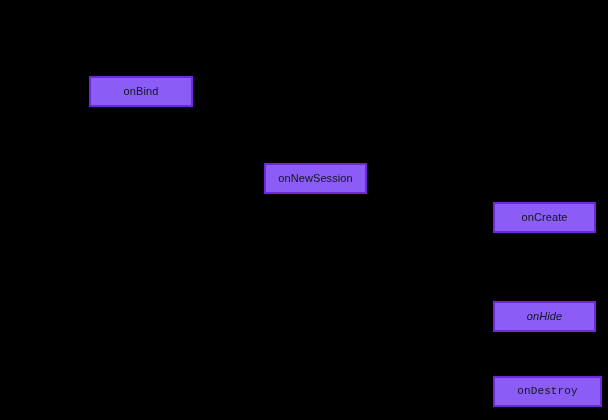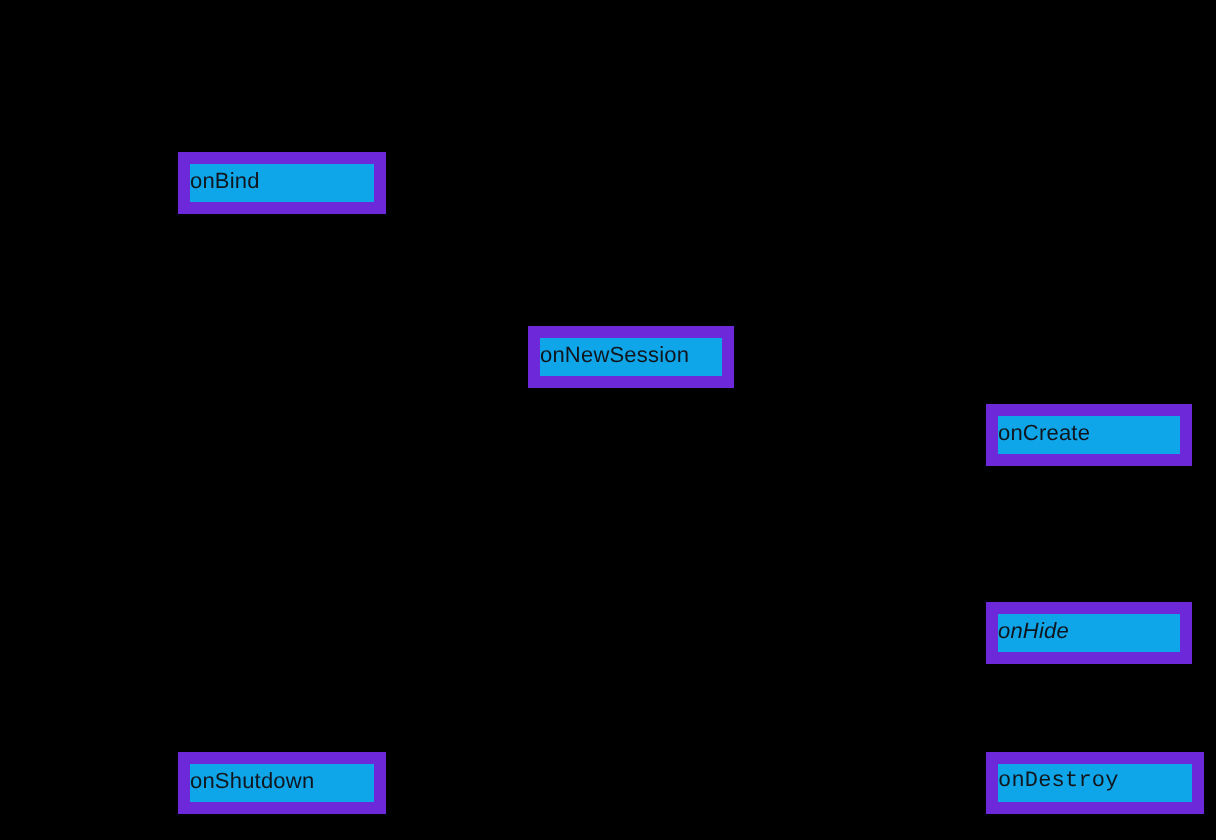--- a/index.html
+++ b/index.html
@@ -11,24 +11,25 @@
     position: relative;
     width: 608px;
     height: 420px;
     background: #000000;
     overflow: hidden;
     font-family: "Liberation Sans", sans-serif;
   }
   .node {
     position: absolute;
     box-sizing: border-box;
-    background: #0ea5e9;
-    border: 6px solid #6d28d9;
+    background: #8b5cf6;
+    border: 2px solid #6d28d9;
     display: flex;
     align-items: center;
+    justify-content: center;
     color: #10161d;
     font-size: 11px;
     line-height: 1;
     letter-spacing: 0.1px;
     white-space: nowrap;
     user-select: none;
   }
   .node-label {
     display: block;
   }
@@ -49,21 +50,18 @@
 
   <div class="node" style="left:264px; top:163px; width:103px; height:31px;">
     <span class="node-label">onNewSession</span>
   </div>
 
 
   <div class="node" style="left:493px; top:301px; width:103px; height:31px;font-style:italic;">
     <span class="node-label">onHide</span>
   </div>
 
-  <div class="node" style="left:89px; top:376px; width:104px; height:31px;">
-    <span class="node-label">onShutdown</span>
-  </div>
 
   <div class="node" style="left:493px; top:376px; width:109px; height:31px;font-family:Liberation Mono, monospace;">
     <span class="node-label">onDestroy</span>
   </div>
 
 </div>
 
 </body></html>

